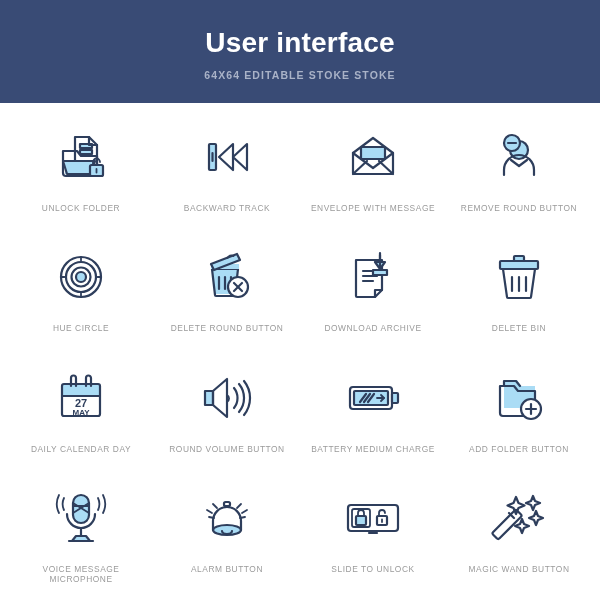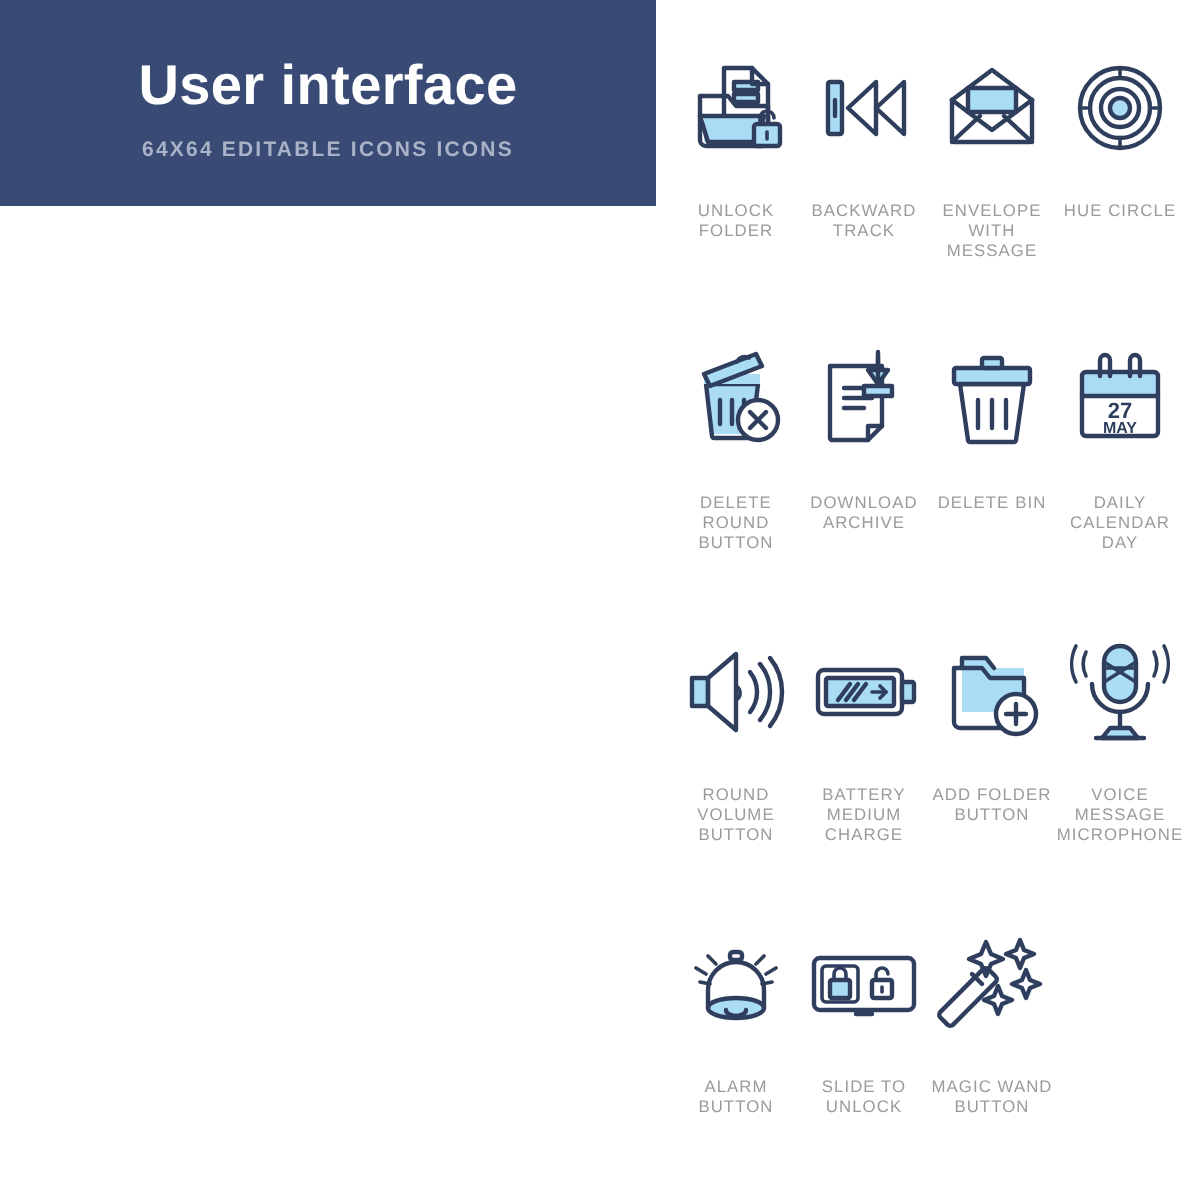--- a/index.html
+++ b/index.html
@@ -12,21 +12,21 @@
     background: #ffffff;
     font-family: "Liberation Sans", sans-serif;
     overflow: hidden;
   }
   .page {
     width: 600px;
     height: 600px;
     position: relative;
     background: #ffffff;
     display: flex;
-    flex-direction: row;
+    flex-direction: column;
   }
   
   .header {
     width: 100%;
     height: 103px;
     background: #394b75;
     display: flex;
     flex-direction: column;
     align-items: center;
     justify-content: center;
@@ -129,21 +129,21 @@
     text-anchor: middle;
   }
 </style>
 </head>
 <body>
 
 <div class="page">
 
   <div class="header">
     <div class="header-title">User interface</div>
-    <div class="header-subtitle">64X64 EDITABLE ICONS ICONS</div>
+    <div class="header-subtitle">64X64 EDITABLE STOKE STOKE</div>
   </div>
 
   <div class="grid">
 
     <div class="cell">
       <div class="icon-box">
         <svg viewBox="0 0 64 64">
           <path class="fl-white" d="M26 12 h14 l8 8 v22 H26 Z"></path>
           <rect class="fl-st" x="31" y="19" width="12" height="4"></rect>
           <rect class="fl-st" x="31" y="25" width="12" height="4"></rect>
@@ -178,20 +178,33 @@
           <path class="st" d="M12 28 L32 13 L52 28"></path>
           <path class="st" d="M12 28 v20 a1 1 0 0 0 1 1 h38 a1 1 0 0 0 1 -1 V28"></path>
           <path class="st" d="M12 28 L32 43 L52 28"></path>
           <path class="st" d="M12 49 L26 36"></path>
           <path class="st" d="M52 49 L38 36"></path>
         </svg>
       </div>
       <div class="cell-label">envelope with message</div>
     </div>
 
+    <div class="cell">
+      <div class="icon-box">
+        <svg viewBox="0 0 64 64">
+          <path class="fl" d="M32 16 a9 9 0 0 1 0 18 a9 9 0 0 1 0 -18 Z"></path>
+          <circle class="st" cx="32" cy="25" r="9"></circle>
+          <circle class="fl-st" cx="25" cy="18" r="8"></circle>
+          <path class="st" d="M21 18 h8"></path>
+          <path class="st" d="M17 50 v-5 a15 15 0 0 1 30 0 v5"></path>
+          <path class="st" d="M24 35 l8 6 l8 -6"></path>
+        </svg>
+      </div>
+      <div class="cell-label">remove round button</div>
+    </div>
 
     <div class="cell">
       <div class="icon-box">
         <svg viewBox="0 0 64 64">
           <circle class="st" cx="32" cy="32" r="20"></circle>
           <circle class="st" cx="32" cy="32" r="15"></circle>
           <circle class="st" cx="32" cy="32" r="9.5"></circle>
           <circle class="fl-st" cx="32" cy="32" r="5"></circle>
           <path class="st-thin" d="M32 12.5 v3"></path>
           <path class="st-thin" d="M32 48.5 v3"></path>

